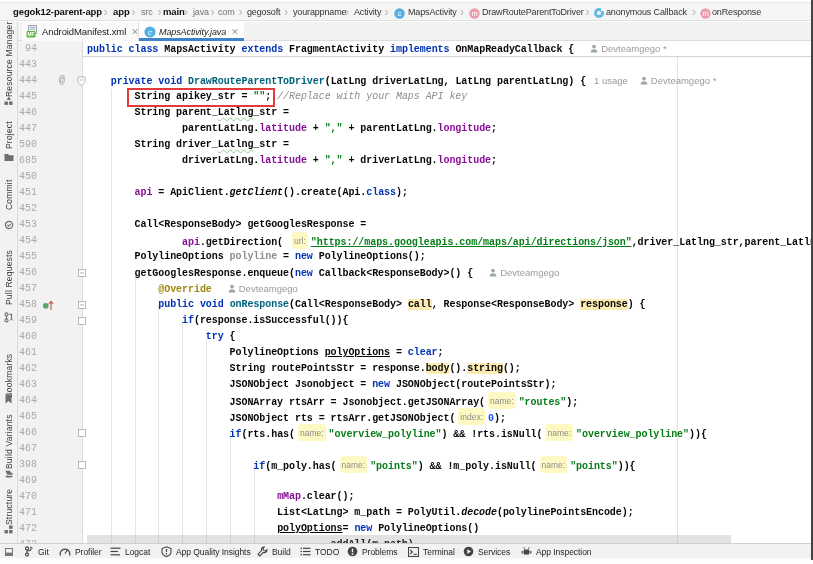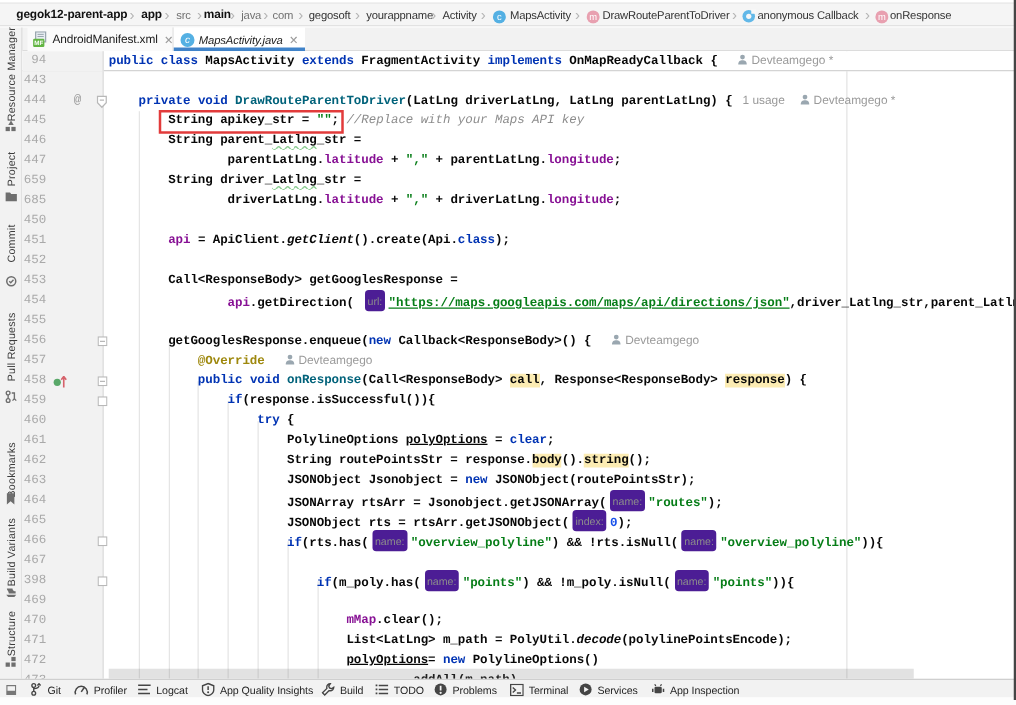--- a/index.html
+++ b/index.html
@@ -49,21 +49,21 @@
 .f { color:#871094; }
 .m { color:#00627a; }
 .g { color:#8c8c8c; }
 .n { color:#1750eb; }
 .it { font-style:italic; }
 .u { text-decoration:underline; }
 .ty { text-decoration:underline wavy 1px #8fcf95; text-underline-offset:2px; text-decoration-skip-ink:none; }
 .hl { background:#fcecb3; }
 .an { color:#9e880d; }
 .hint { display:inline-block; font-family:"Liberation Sans", sans-serif; font-weight:normal; font-style:normal;
-  font-size:8.5px; color:#8c8c8c; background:#4c1d95; border-radius:3px; padding:0.5px 2px; margin:0 3px;
+  font-size:8.5px; color:#8c8c8c; background:#fef9c3; border-radius:3px; padding:0.5px 2px; margin:0 3px;
   position:relative; top:-1px; letter-spacing:0; }
 .aa { display:inline-block; font-family:"Liberation Sans", sans-serif; font-weight:normal;
   font-size:9.5px; color:#9a9a9a; letter-spacing:0; margin-left:10px; }
 .aatxt { margin-left:3px; }
 .usage { display:inline-block; font-family:"Liberation Sans", sans-serif; font-weight:normal;
   font-size:9.5px; color:#999; letter-spacing:0; margin-left:2px; }
 .sp2 { display:inline-block; width:2px; }
 .ppl { position:relative; top:1px; }
 
 
@@ -217,33 +217,34 @@
     <pre class="cl" style="top:73px">    <span class="k">private</span> <span class="k">void</span> <span class="m">DrawRouteParentToDriver</span>(LatLng driverLatLng, LatLng parentLatLng) { <span class="usage">1 usage</span><span class="sp2"></span><span class="aa"><svg class="ppl" width="8" height="9" viewBox="0 0 8 9">
           <circle cx="4" cy="2.6" r="1.9" fill="#9aa7b0"></circle>
           <path d="M0.6 8.6 C0.6 5.9 2.1 5.2 4 5.2 C5.9 5.2 7.4 5.9 7.4 8.6 Z" fill="#9aa7b0"></path>
         </svg><span class="aatxt">Devteamgego *</span></span></pre>
     <div class="ln" style="top:89px">445</div>
     <pre class="cl" style="top:89px">        String apikey_str = <span class="s">""</span>; <span class="c">//Replace with your Maps API key</span></pre>
     <div class="ln" style="top:105px">446</div>
     <pre class="cl" style="top:105px">        String parent_<span class="ty">Latlng</span>_str =</pre>
     <div class="ln" style="top:121px">447</div>
     <pre class="cl" style="top:121px">                parentLatLng.<span class="f">latitude</span> + <span class="s">","</span> + parentLatLng.<span class="f">longitude</span>;</pre>
-    <div class="ln" style="top:137px">659</div>
+    <div class="ln" style="top:137px">590</div>
     <pre class="cl" style="top:137px">        String driver_<span class="ty">Latlng</span>_str =</pre>
     <div class="ln" style="top:153px">685</div>
     <pre class="cl" style="top:153px">                driverLatLng.<span class="f">latitude</span> + <span class="s">","</span> + driverLatLng.<span class="f">longitude</span>;</pre>
     <div class="ln" style="top:169px">450</div>
     <div class="ln" style="top:185px">451</div>
     <pre class="cl" style="top:185px">        <span class="f">api</span> = ApiClient.<span class="it">getClient</span>().create(Api.<span class="k">class</span>);</pre>
     <div class="ln" style="top:201px">452</div>
     <div class="ln" style="top:217px">453</div>
     <pre class="cl" style="top:217px">        Call&lt;ResponseBody&gt; getGooglesResponse =</pre>
     <div class="ln" style="top:233px">454</div>
     <pre class="cl" style="top:233px">                <span class="f">api</span>.getDirection( <span class="hint">url:</span><span class="su">"https://maps.googleapis.com/maps/api/directions/json"</span>,driver_Latlng_str,parent_Latlng_</pre>
     <div class="ln" style="top:249px">455</div>
+    <pre class="cl" style="top:249px">        PolylineOptions <span class="g">polyline</span> = <span class="k">new</span> PolylineOptions();</pre>
     <div class="ln" style="top:265px">456</div>
     <pre class="cl" style="top:265px">        getGooglesResponse.enqueue(<span class="k">new</span> Callback&lt;ResponseBody&gt;() { <span class="aa"><svg class="ppl" width="8" height="9" viewBox="0 0 8 9">
           <circle cx="4" cy="2.6" r="1.9" fill="#9aa7b0"></circle>
           <path d="M0.6 8.6 C0.6 5.9 2.1 5.2 4 5.2 C5.9 5.2 7.4 5.9 7.4 8.6 Z" fill="#9aa7b0"></path>
         </svg><span class="aatxt">Devteamgego</span></span></pre>
     <div class="ln" style="top:281px">457</div>
     <pre class="cl" style="top:281px">            <span class="an">@Override</span> <span class="aa"><svg class="ppl" width="8" height="9" viewBox="0 0 8 9">
           <circle cx="4" cy="2.6" r="1.9" fill="#9aa7b0"></circle>
           <path d="M0.6 8.6 C0.6 5.9 2.1 5.2 4 5.2 C5.9 5.2 7.4 5.9 7.4 8.6 Z" fill="#9aa7b0"></path>
         </svg><span class="aatxt">Devteamgego</span></span></pre>

